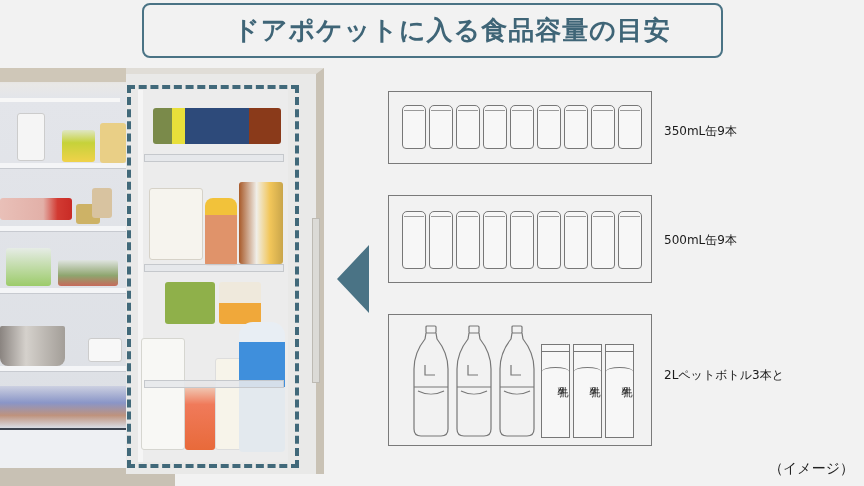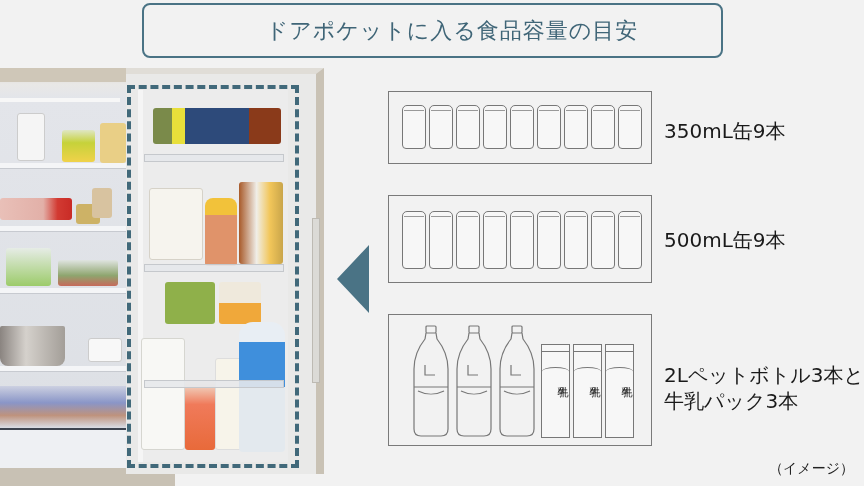--- a/index.html
+++ b/index.html
@@ -4,21 +4,21 @@
 <style>
   * { box-sizing: border-box; margin: 0; padding: 0; }
   html, body { width: 864px; height: 486px; overflow: hidden; background: #f2f2f2; }
   body { position: relative; font-family: "DejaVu Sans", "Liberation Sans", sans-serif; }
 
   .title-box {
     position: absolute; left: 142px; top: 3px; width: 581px; height: 55px;
     border: 2px solid #4a7385; border-radius: 8px; background: #f2f2f2;
     display: flex; align-items: center; justify-content: center;
   }
-  .title-text { color: #3f6577; font-size: 22px; font-weight: normal; letter-spacing: 1px; margin-left: 39px; }
+  .title-text { color: #3f6577; font-size: 26px; font-weight: bold; letter-spacing: 1px; margin-left: 39px; }
 
   
   .fridge { position: absolute; left: 0; top: 68px; width: 330px; height: 418px; }
   .fridge-body { position: absolute; left: 0; top: 0; width: 170px; height: 418px;
     background: linear-gradient(180deg,#d4cfc6 0px,#e9e8e6 16px,#e3e5ea 30px,#dcdfe4 100%); }
   .fridge-top-strip { position: absolute; left: 0; top: 0; width: 160px; height: 14px; background:#cfc7b8; }
   .fridge-light { position: absolute; left: 0; top: 30px; width: 120px; height: 4px; background:#f7f7f7; }
   .shelf { position: absolute; left: 0; width: 128px; height: 6px; background: #f4f5f7; border-bottom: 1px solid #c7cad0; }
   .item { position: absolute; border-radius: 3px; }
   .crisper { position: absolute; left: 0; top: 318px; width: 128px; height: 42px;
@@ -51,21 +51,21 @@
 
   .bottles { position: absolute; left: 22px; top: 10px; display: flex; gap: 3px; }
   .bottle { width: 40px; height: 112px; position: relative; }
   .bottle svg { width: 40px; height: 112px; }
   .cartons { position: absolute; left: 152px; top: 29px; display: flex; gap: 3px; }
   .carton { width: 29px; height: 94px; border: 1.3px solid #777; position: relative; background: #f7f7f7; }
   .carton::before { content:""; position:absolute; left:0; right:0; top:6px; border-top:1px solid #777; }
   .carton::after { content:""; position:absolute; left:0; right:0; top:22px; height:8px; border-top:1px solid #777; border-radius:50% 50% 0 0; }
   .carton-label { position: absolute; left: 0; right: 0; top: 32px; text-align: center; font-size: 11px; line-height: 14px; color: #222; writing-mode: vertical-rl; margin: 0 auto; }
 
-  .cap-text { position: absolute; left: 664px; color: #1a1a1a; font-size: 20px; line-height: 26px; }
+  .cap-text { position: absolute; left: 664px; color: #1a1a1a; font-size: 12px; line-height: 26px; }
   .t1 { top: 118px; } .t2 { top: 227px; } .t3 { top: 362px; }
   .note { position: absolute; right: 10px; top: 460px; font-size: 14px; color: #222; }
 </style>
 </head>
 <body>
 
 <div class="title-box">
   <span class="title-text">ドアポケットに入る食品容量の目安</span>
 </div>
 
@@ -183,16 +183,15 @@
     <div class="carton">
         <span class="carton-label">牛乳</span>
       </div>
   </div>
 </div>
 
 <div class="cap-text t1">350mL缶9本</div>
 <div class="cap-text t2">500mL缶9本</div>
 <div class="cap-text t3">
   <div>2Lペットボトル3本と</div>
-  <div>牛乳パック3本</div>
 </div>
 
 <div class="note">（イメージ）</div>
 
 </body></html>

